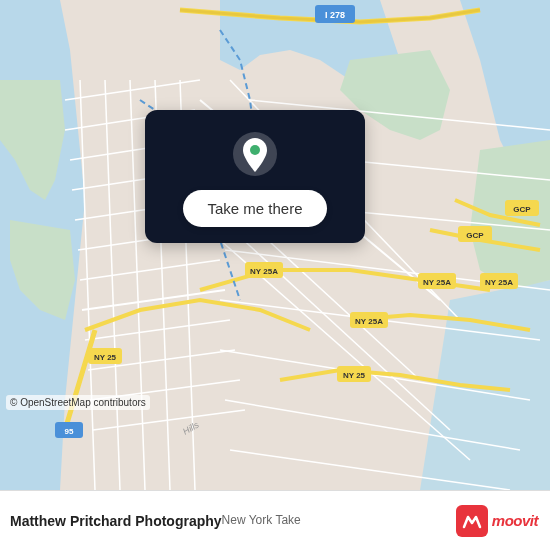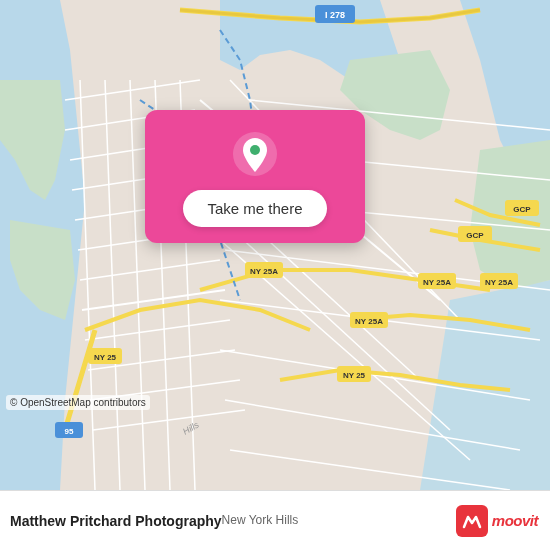--- a/index.html
+++ b/index.html
@@ -24,21 +24,21 @@
       width: 100%;
       height: 100%;
     }
 
     
     #location-card {
       position: absolute;
       top: 110px;
       left: 145px;
       width: 220px;
-      background: #ec4899;
+      background: #0f172a;
       border-radius: 12px;
       padding: 20px 20px 16px;
       display: flex;
       flex-direction: column;
       align-items: center;
       box-shadow: 0 4px 16px rgba(0,0,0,0.25);
       z-index: 10;
     }
 
     #location-pin-icon {
@@ -242,21 +242,21 @@
 
   
   <div id="osm-attribution">
     <span>© OpenStreetMap contributors</span>
   </div>
 </div>
 
 <div id="bottom-bar">
   <div id="location-info">
     <span id="location-name">Matthew Pritchard Photography</span>
-    <span id="location-city">New York Hills</span>
+    <span id="location-city">New York Take</span>
   </div>
 
   <div id="moovit-logo">
 
     <svg id="moovit-icon" viewBox="0 0 32 32" xmlns="http://www.w3.org/2000/svg">
       <rect width="32" height="32" rx="6" fill="#e8333c"></rect>
       <path d="M8 22 L12 12 L16 18 L20 12 L24 22" stroke="white" stroke-width="2.5" fill="none" stroke-linecap="round" stroke-linejoin="round"></path>
     </svg>
     <span id="moovit-text">moovit</span>
   </div>

